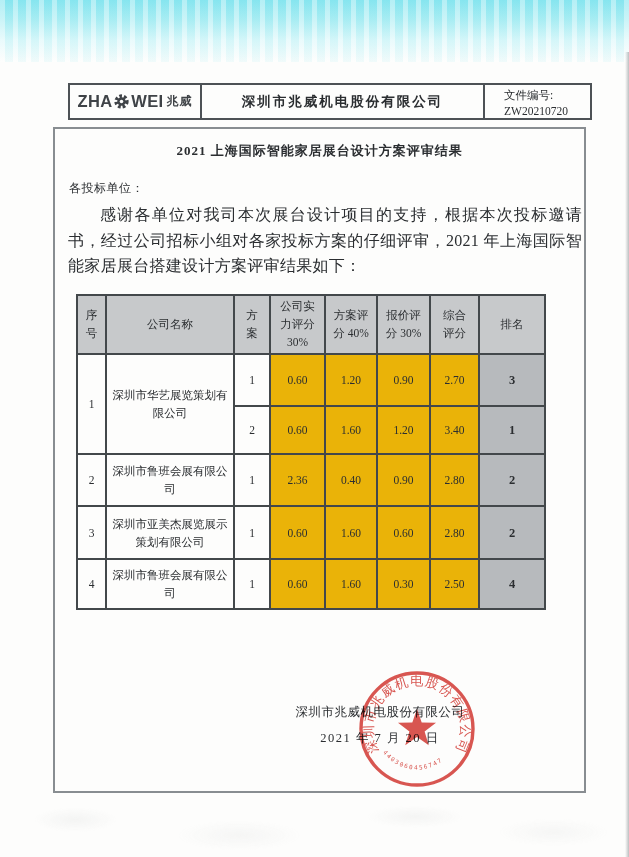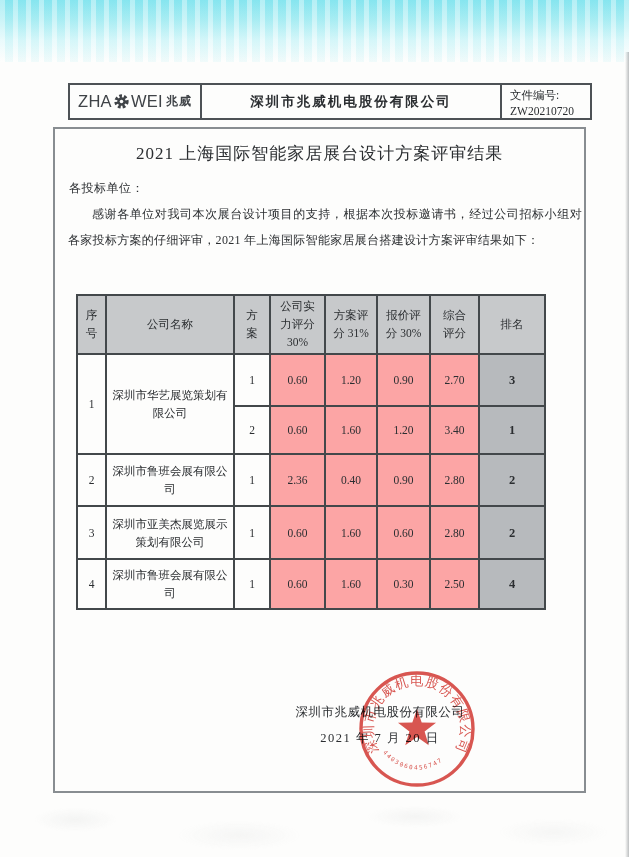--- a/index.html
+++ b/index.html
@@ -33,44 +33,44 @@
       radial-gradient(80px 20px at 88% 60%, rgba(160,165,165,.14), transparent 70%);
   }
 
   
   .hdr{
     position:absolute;left:68px;top:83px;width:524px;height:37px;
     border:2px solid #4d5256;display:flex;background:#fdfdfc;box-sizing:border-box;
   }
   .hdr-logo{width:130px;border-right:2px solid #4d5256;display:flex;align-items:center;justify-content:center;}
   .logo-wrap{display:flex;align-items:center;color:#3f4347;}
-  .logo-en{font-family:"Liberation Sans","DejaVu Sans",sans-serif;font-weight:normal;font-size:16.5px;letter-spacing:.3px;}
+  .logo-en{font-family:"Liberation Sans","DejaVu Sans",sans-serif;font-weight:bold;font-size:16.5px;letter-spacing:.3px;}
   .logo-gear{margin:0 1px;display:block;}
   .logo-zh{font-weight:bold;font-size:12px;margin-left:3px;letter-spacing:1px;}
   .hdr-company{flex:1;border-right:2px solid #4d5256;display:flex;align-items:center;justify-content:center;
     font-weight:bold;font-size:13.5px;letter-spacing:2px;}
-  .hdr-file{width:88px;padding:2px 8px;font-size:11.5px;line-height:1.4;box-sizing:border-box;}
+  .hdr-file{width:105px;padding:2px 19px;font-size:11.5px;line-height:1.4;box-sizing:border-box;}
 
   
   .frame{
     position:absolute;left:53px;top:127px;width:529px;height:662px;
     border:2px solid #888d91;background:#fdfdfc;
   }
-  .doc-title{margin:13px 10px 0;text-align:center;font-size:17px;font-weight:normal;letter-spacing:1px;}
+  .doc-title{margin:13px 10px 0;text-align:center;font-size:13px;font-weight:bold;letter-spacing:1px;}
   .salutation{position:absolute;left:14px;top:51px;font-size:12px;letter-spacing:.5px;font-family:Liberation Serif, serif;}
-  .para{position:absolute;left:13px;top:73px;width:514px;font-size:12px;line-height:25.5px;
+  .para{position:absolute;left:13px;top:73px;width:514px;font-size:16px;line-height:25.5px;
     text-align:justify;text-indent:2em;letter-spacing:.3px;}
 
   
   table.tbl{position:absolute;left:21px;top:165px;width:468px;border-collapse:collapse;table-layout:fixed;
     font-size:11.5px;}
   .tbl th,.tbl td{border:2px solid #43484b;text-align:center;vertical-align:middle;padding:2px 4px;}
   .tbl th{background:#c7c9cb;font-weight:normal;padding:2px 7px;line-height:1.55;}
   .tbl td{line-height:1.6;background:#fdfdfc;}
-  .tbl td.sc{background:#fca5a5;}
+  .tbl td.sc{background:#eab308;}
   .tbl td.rk{background:#b7babd;font-weight:bold;font-size:12.5px;}
   tr.h-hd{height:56px;} tr.h-r1{height:52px;} tr.h-r2{height:48px;}
   tr.h-r3{height:52px;} tr.h-r4{height:53px;} tr.h-r5{height:50px;}
 
   
   .sig{position:absolute;left:222px;top:575px;width:206px;text-align:center;font-size:12.5px;letter-spacing:.5px;}
   .sig-date{margin-top:9px;letter-spacing:1.5px;}
 
   
   .stamp{position:absolute;left:277px;top:515px;width:170px;height:170px;
@@ -119,21 +119,21 @@
         <col style="width:53px">
         <col style="width:49px">
         <col style="width:66px">
     </colgroup>
     <tbody>
       <tr class="h-hd">
         <th>序号</th>
         <th>公司名称</th>
         <th>方案</th>
         <th>公司实力评分 30%</th>
-        <th>方案评分 31%</th>
+        <th>方案评分 40%</th>
         <th>报价评分 30%</th>
         <th>综合评分</th>
         <th>排名</th>
       </tr>
       <tr class="h-r1">
         <td rowspan="2">1</td>
         <td rowspan="2">深圳市华艺展览策划有限公司</td>
         <td>1</td>
         <td class="sc">0.60</td>
         <td class="sc">1.20</td>

